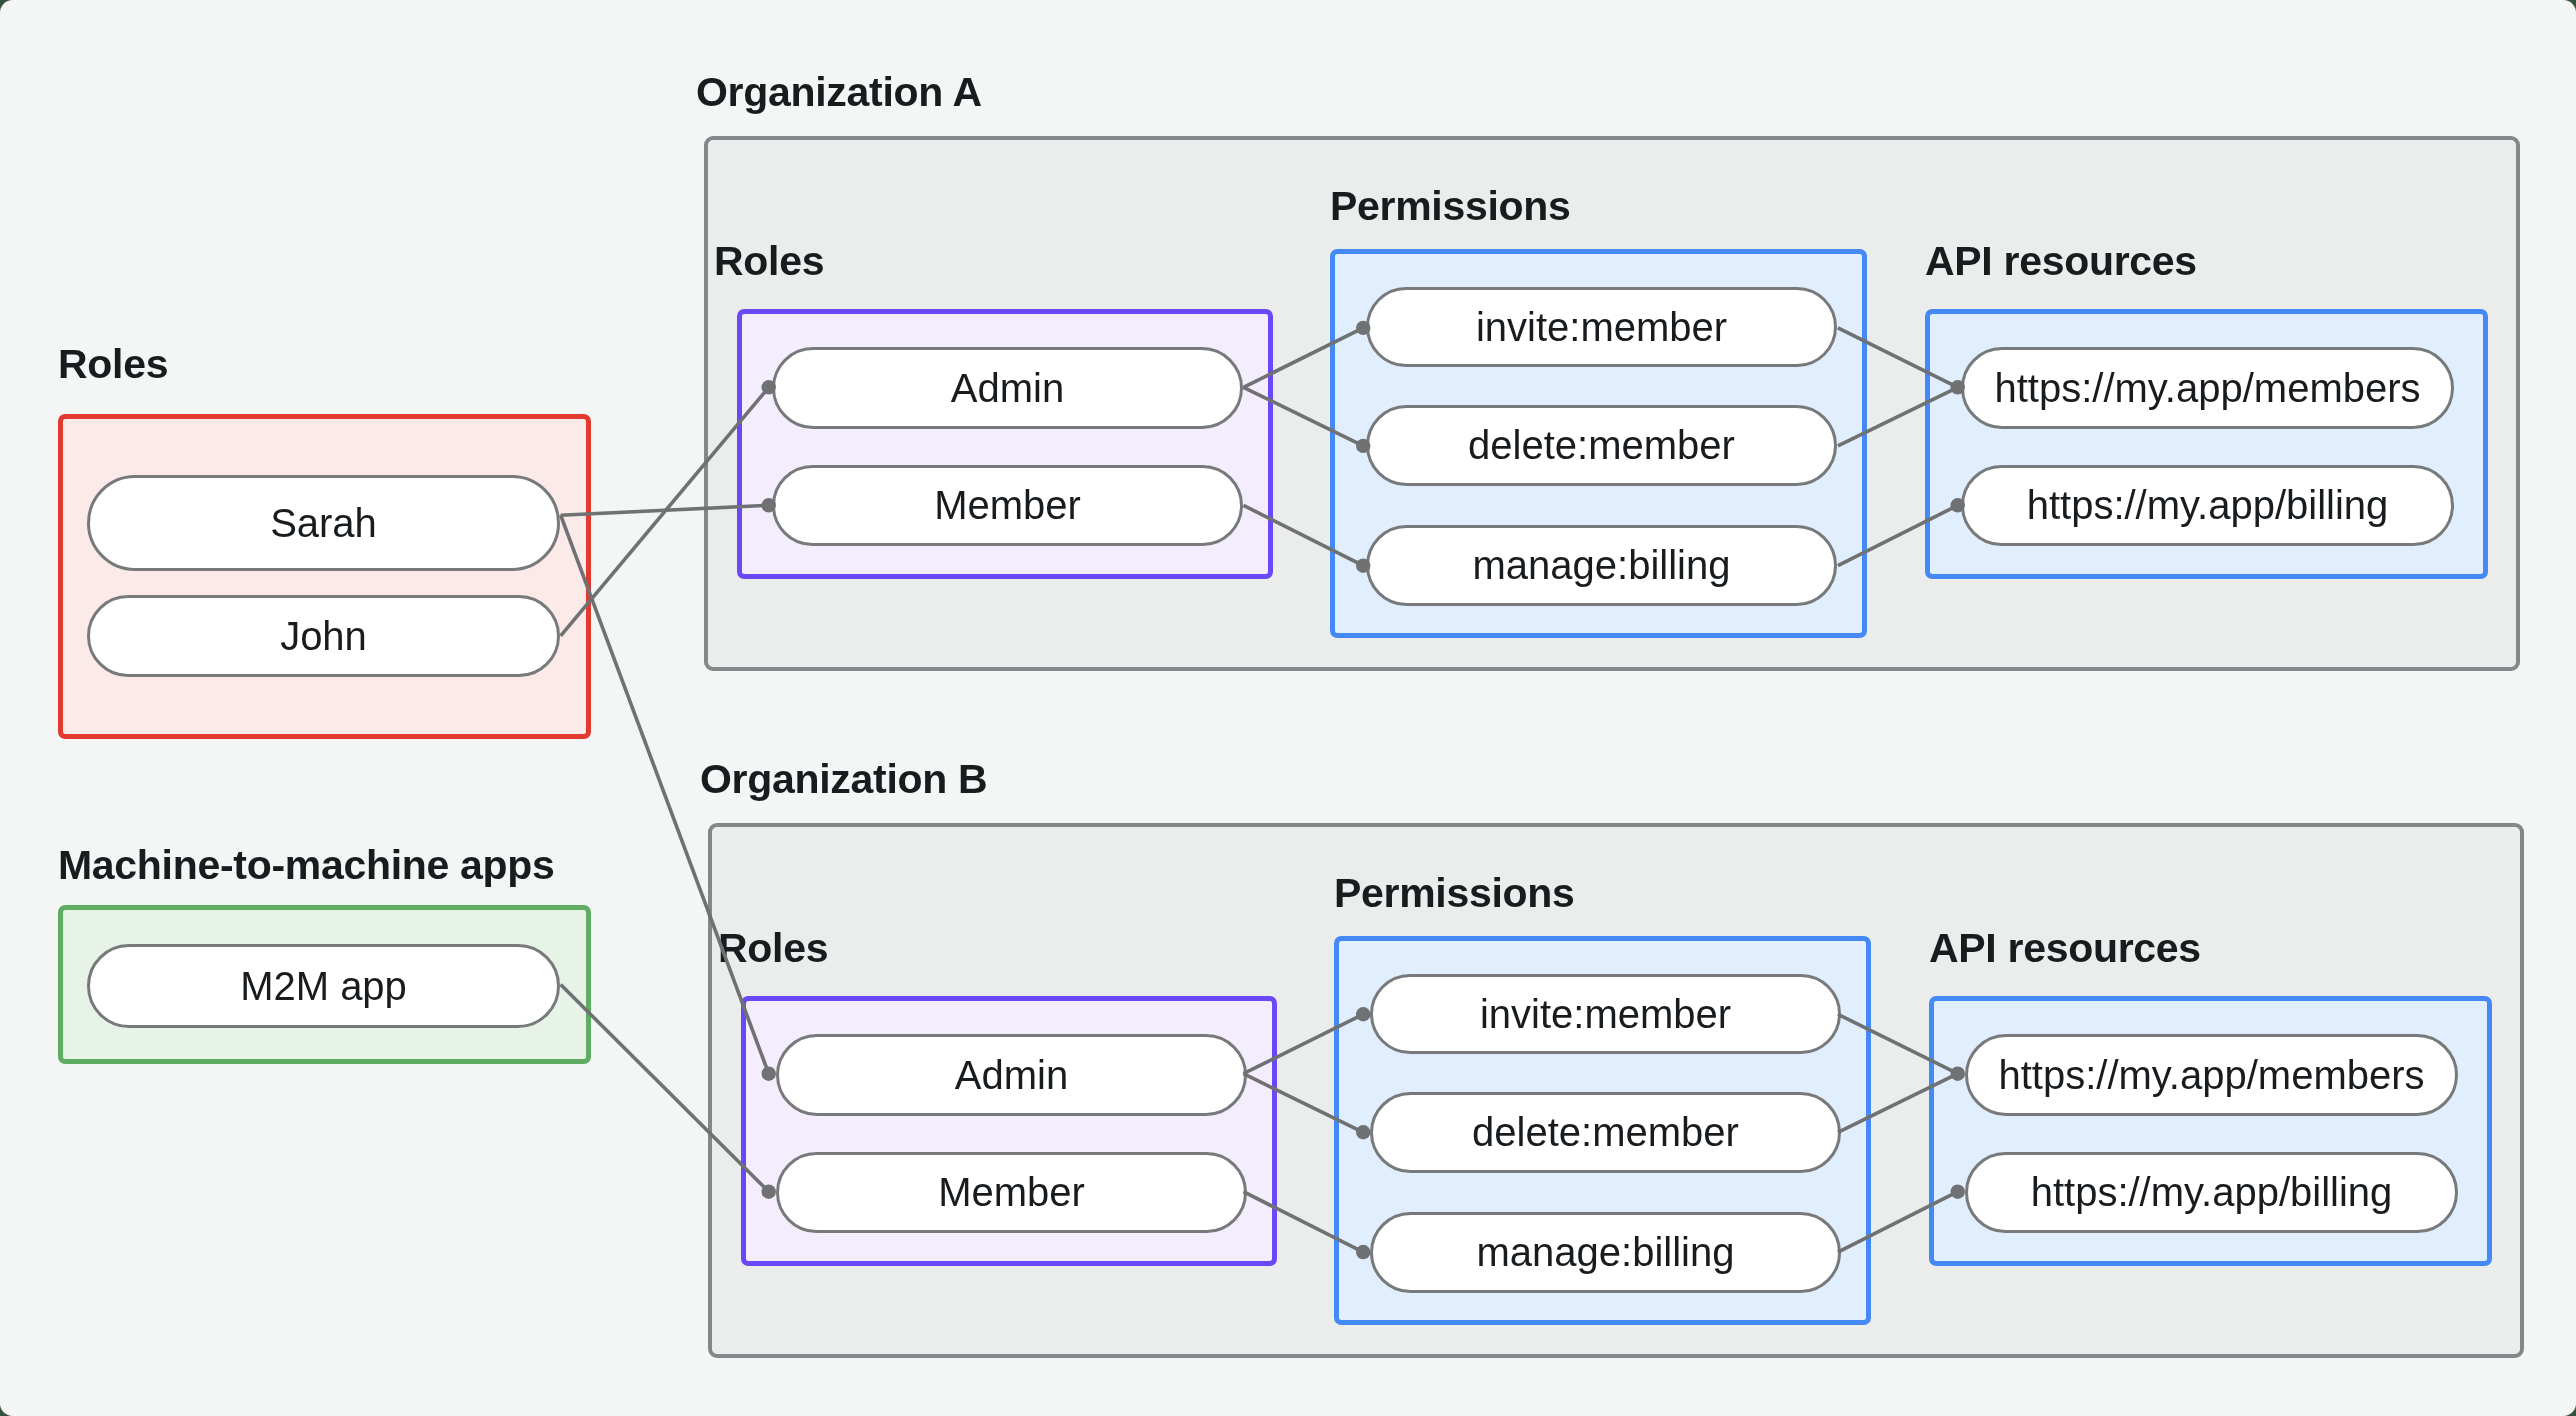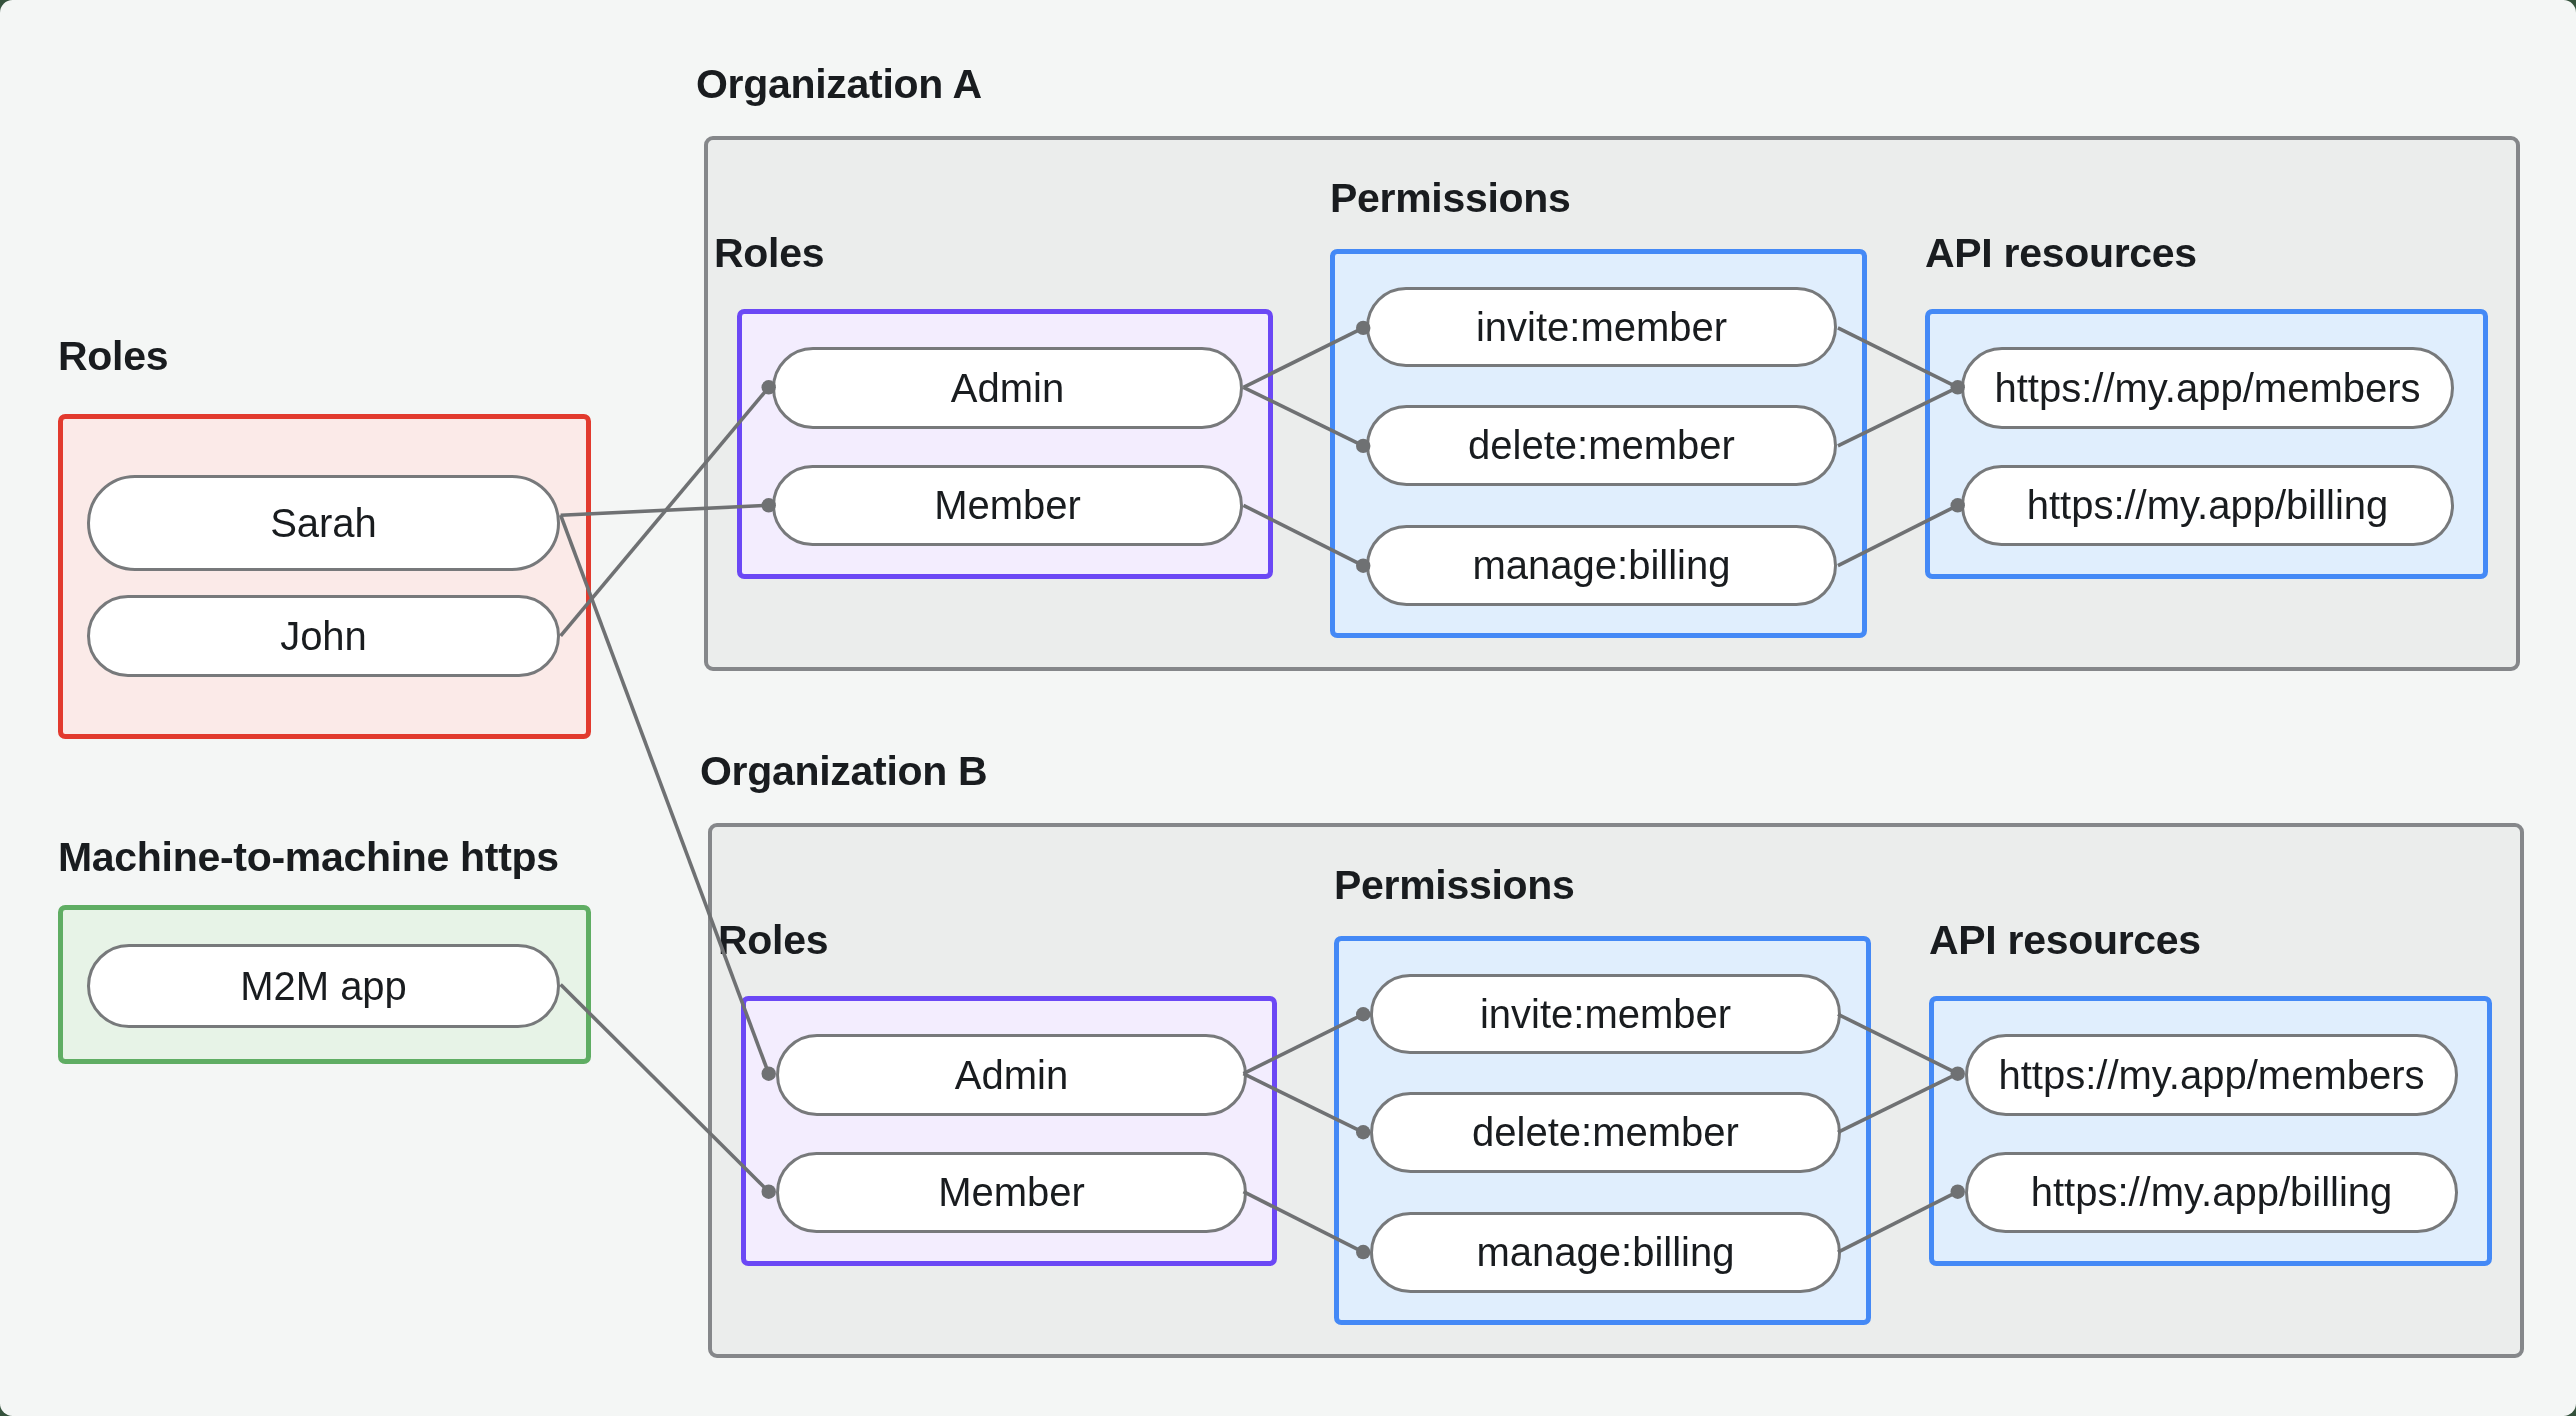--- a/index.html
+++ b/index.html
@@ -13,20 +13,21 @@
     background:var(--page-bg,#F4F6F5);
     border-radius:12.6px;
     overflow:hidden;
   }
   .glabel{
     position:absolute;
     font-size:41px;font-weight:600;letter-spacing:-0.3px;
     color:var(--text,#191C1F);
     white-space:nowrap;
     line-height:47px;
+    margin-top:8px;
   }
   .pill{
     position:absolute;
     background:var(--pill-fill,#FFFFFF);
     border:3.6px solid var(--pill-border,#77797B);
     border-radius:63px;
     display:flex;align-items:center;justify-content:center;
     font-size:40px;font-weight:400;color:var(--text,#191C1F);
     white-space:nowrap;
     box-sizing:border-box;
@@ -45,21 +46,21 @@
 </head>
 <body>
 
 <div class="surface">
 
   <div class="glabel" style="left:58px;top:333px">Roles</div>
   <div class="frame users-frame" style="left:58px;top:414px;width:533px;height:325px"></div>
   <div class="pill" style="left:87px;top:475px;width:473px;height:96px">Sarah</div>
   <div class="pill" style="left:87px;top:595px;width:473px;height:82px">John</div>
 
-  <div class="glabel" style="left:58px;top:834px">Machine-to-machine https</div>
+  <div class="glabel" style="left:58px;top:834px">Machine-to-machine apps</div>
   <div class="frame m2m-frame" style="left:58px;top:905px;width:533px;height:159px"></div>
   <div class="pill" style="left:87px;top:944px;width:473px;height:84px">M2M app</div>
 
   <div class="org" style="left:696px;top:61px">
     <div class="glabel" style="left:0;top:0">Organization A</div>
     <div class="frame org-frame" style="left:8px;top:75px;width:1816px;height:535px"></div>
     <div class="glabel" style="left:18px;top:169px">Roles</div>
     <div class="frame roles-frame" style="left:41px;top:248px;width:536px;height:270px"></div>
     <div class="pill" style="left:76px;top:286px;width:471px;height:82px">Admin</div>
     <div class="pill" style="left:76px;top:404px;width:471px;height:81px">Member</div>

